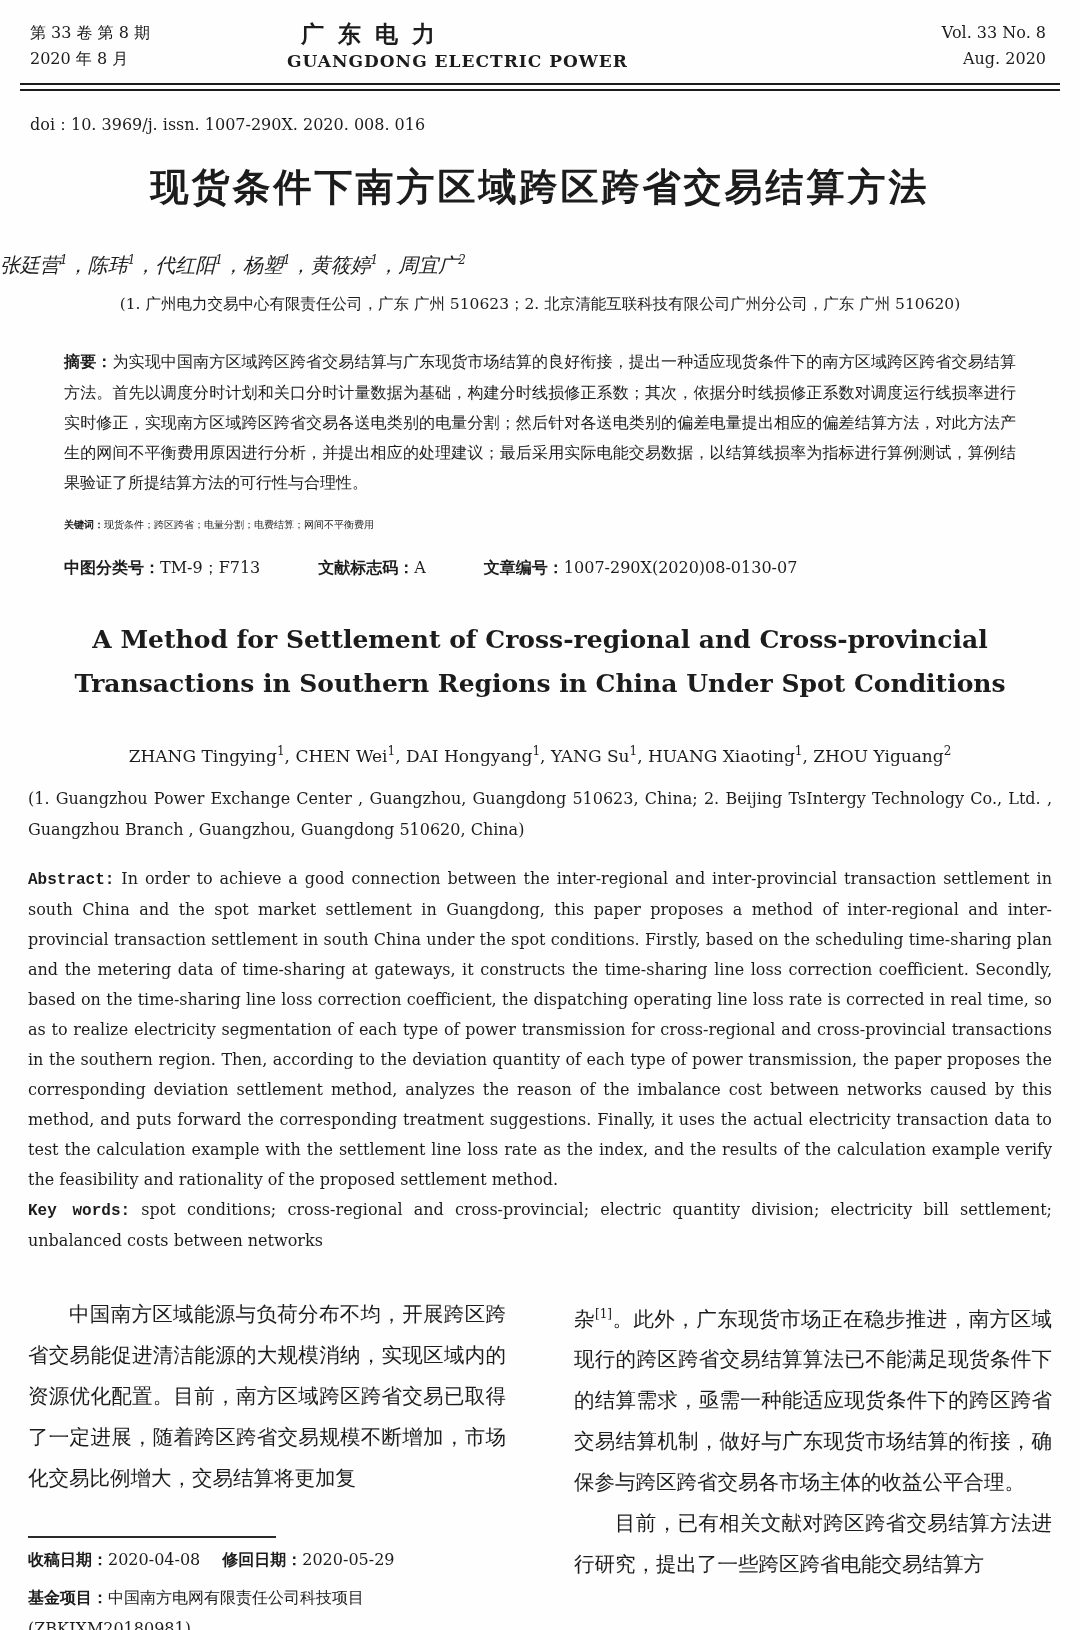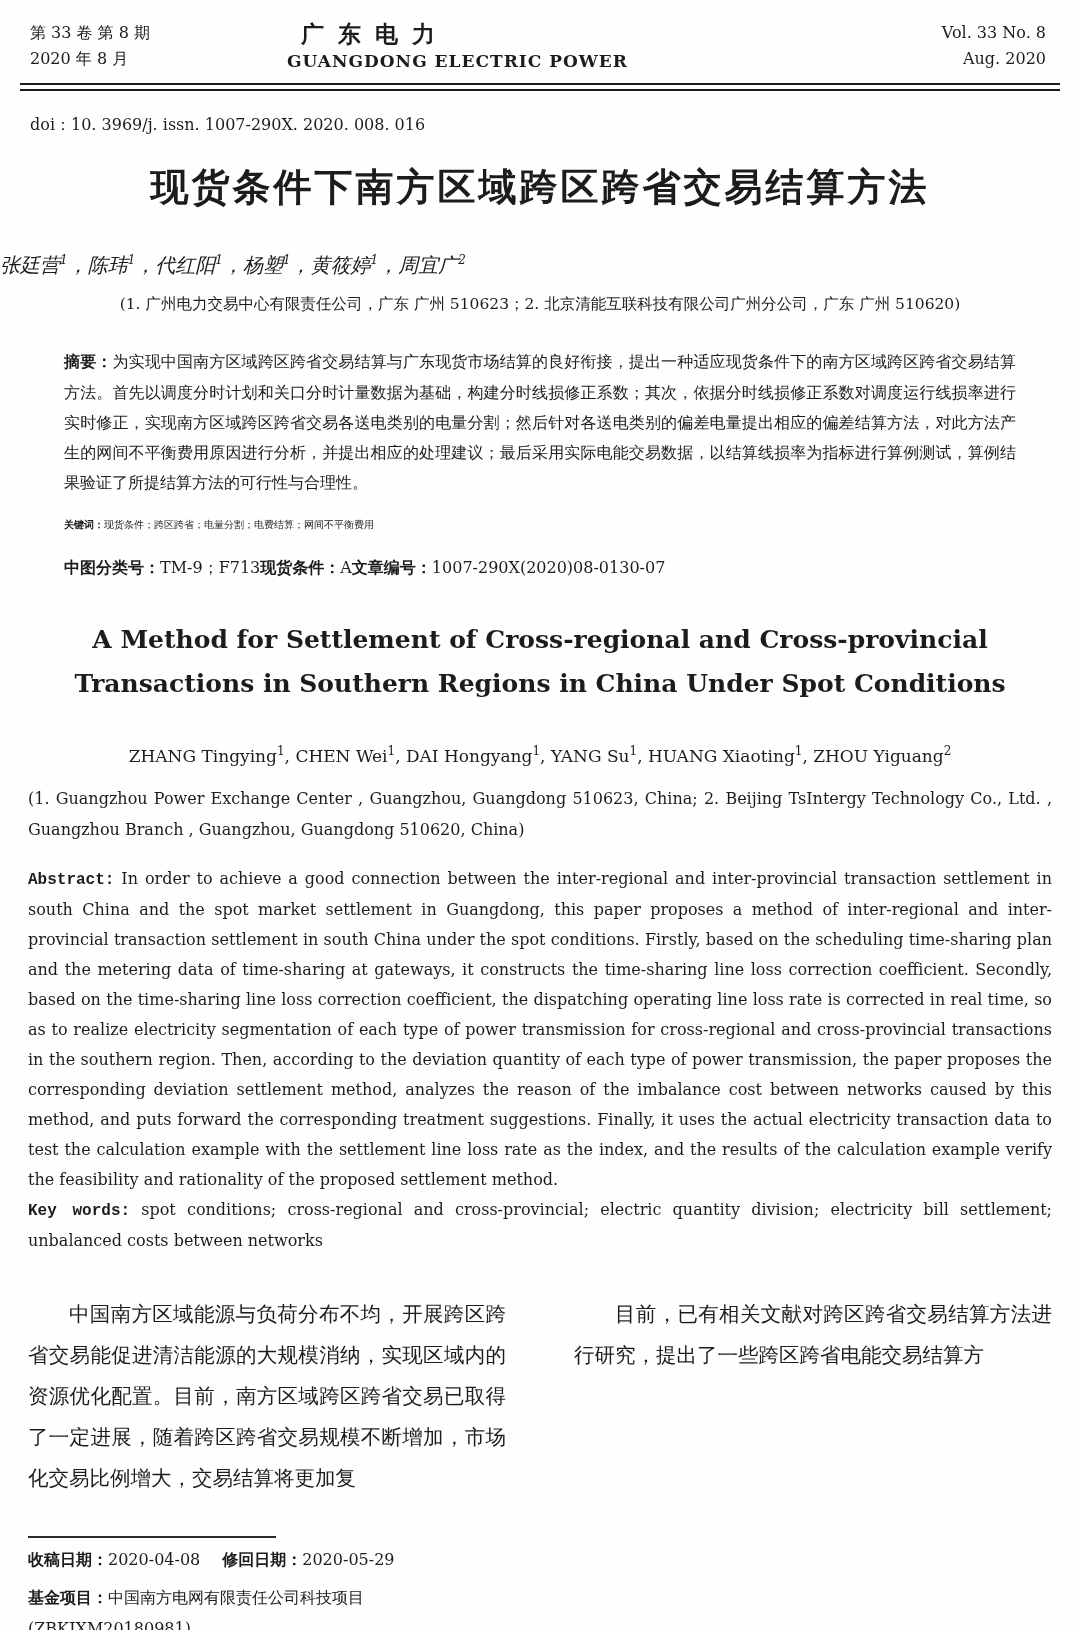--- a/index.html
+++ b/index.html
@@ -39,21 +39,21 @@
   .title-cn {
     margin-top:28px; text-align:center;
     font-size:38px; font-weight:bold; letter-spacing:3px; line-height:46px;
   }
   .authors-cn { margin-top:42px; text-align:left; font-size:20px;font-style:italic; }
   .authors-cn sup, .authors-en sup { font-size:12px; }
   .affil-cn { margin-top:15px; text-align:center; font-size:15.5px; }
   
   .abstract-cn { margin:32px 64px 0 64px; font-size:16px; line-height:30px; text-align:justify; }
   .keywords-cn { margin:12px 64px; font-size:10px; line-height:30px; }
-  .class-row { margin:8px 64px; font-size:16px; line-height:30px; display:flex; }
+  .class-row { margin:8px 64px; font-size:16px; line-height:30px; display:flex; gap:58px; }
   .lbl { font-family:Liberation Mono, monospace; font-weight:bold; }
   
   .title-en { margin:34px 60px 0 60px; text-align:center; font-size:25px; font-weight:bold; line-height:44px; }
   .authors-en { margin-top:38px; text-align:center; font-size:17px; }
   .affil-en { margin:17px 28px 0 28px; font-size:16px; line-height:31px; text-align:justify; }
   .abstract-en { margin:19px 28px 0 28px; font-size:16px; line-height:30px; text-align:justify; }
   .keywords-en { margin:0 28px; font-size:16px; line-height:30px; text-align:justify; }
   
   .columns { margin:38px 28px 0 28px; display:flex; gap:68px; }
   .col { flex:1; min-width:0; }
@@ -99,21 +99,21 @@
   </div>
 
   <div class="affil-cn">(1. 广州电力交易中心有限责任公司，广东 广州 510623；2. 北京清能互联科技有限公司广州分公司，广东 广州 510620)</div>
 
   <p class="abstract-cn"><span class="lbl">摘要：</span><span>为实现中国南方区域跨区跨省交易结算与广东现货市场结算的良好衔接，提出一种适应现货条件下的南方区域跨区跨省交易结算方法。首先以调度分时计划和关口分时计量数据为基础，构建分时线损修正系数；其次，依据分时线损修正系数对调度运行线损率进行实时修正，实现南方区域跨区跨省交易各送电类别的电量分割；然后针对各送电类别的偏差电量提出相应的偏差结算方法，对此方法产生的网间不平衡费用原因进行分析，并提出相应的处理建议；最后采用实际电能交易数据，以结算线损率为指标进行算例测试，算例结果验证了所提结算方法的可行性与合理性。</span></p>
 
   <p class="keywords-cn"><span class="lbl">关键词：</span><span>现货条件；跨区跨省；电量分割；电费结算；网间不平衡费用</span></p>
 
   <div class="class-row">
     <span><span class="lbl">中图分类号：</span><span>TM-9；F713</span></span>
-    <span><span class="lbl">现货条件：</span><span>A</span></span>
+    <span><span class="lbl">文献标志码：</span><span>A</span></span>
     <span><span class="lbl">文章编号：</span><span>1007-290X(2020)08-0130-07</span></span>
   </div>
 
   <h2 class="title-en"><span>A Method for Settlement of Cross-regional and Cross-provincial</span><br><span>Transactions in Southern Regions in China Under Spot Conditions</span></h2>
 
   <div class="authors-en">
     <span><span>ZHANG Tingying</span><sup>1</sup><span>, </span></span><span><span>CHEN Wei</span><sup>1</sup><span>, </span></span><span><span>DAI Hongyang</span><sup>1</sup><span>, </span></span><span><span>YANG Su</span><sup>1</sup><span>, </span></span><span><span>HUANG Xiaoting</span><sup>1</sup><span>, </span></span><span><span>ZHOU Yiguang</span><sup>2</sup><span></span></span>
   </div>
 
   <p class="affil-en">(1. Guangzhou Power Exchange Center , Guangzhou, Guangdong 510623, China; 2. Beijing TsIntergy Technology Co., Ltd. , Guangzhou Branch , Guangzhou, Guangdong 510620, China)</p>
@@ -129,17 +129,18 @@
         <div class="foot-rule"></div>
         <div class="foot-line">
           <span class="lbl">收稿日期：</span><span>2020-04-08</span><span class="lbl foot-gap">修回日期：</span><span>2020-05-29</span>
         </div>
         <div class="foot-line">
           <span class="lbl">基金项目：</span><span>中国南方电网有限责任公司科技项目(ZBKJXM20180981)</span>
         </div>
       </div>
     </div>
     <div class="col right">
+      <p class="body-p"><span>杂</span><sup class="ref-sup">[1]</sup><span>。此外，广东现货市场正在稳步推进，南方区域现行的跨区跨省交易结算算法已不能满足现货条件下的结算需求，亟需一种能适应现货条件下的跨区跨省交易结算机制，做好与广东现货市场结算的衔接，确保参与跨区跨省交易各市场主体的收益公平合理。</span></p>
       <p class="body-p indent">目前，已有相关文献对跨区跨省交易结算方法进行研究，提出了一些跨区跨省电能交易结算方</p>
     </div>
   </div>
 
 </div>
 
 </body></html>

